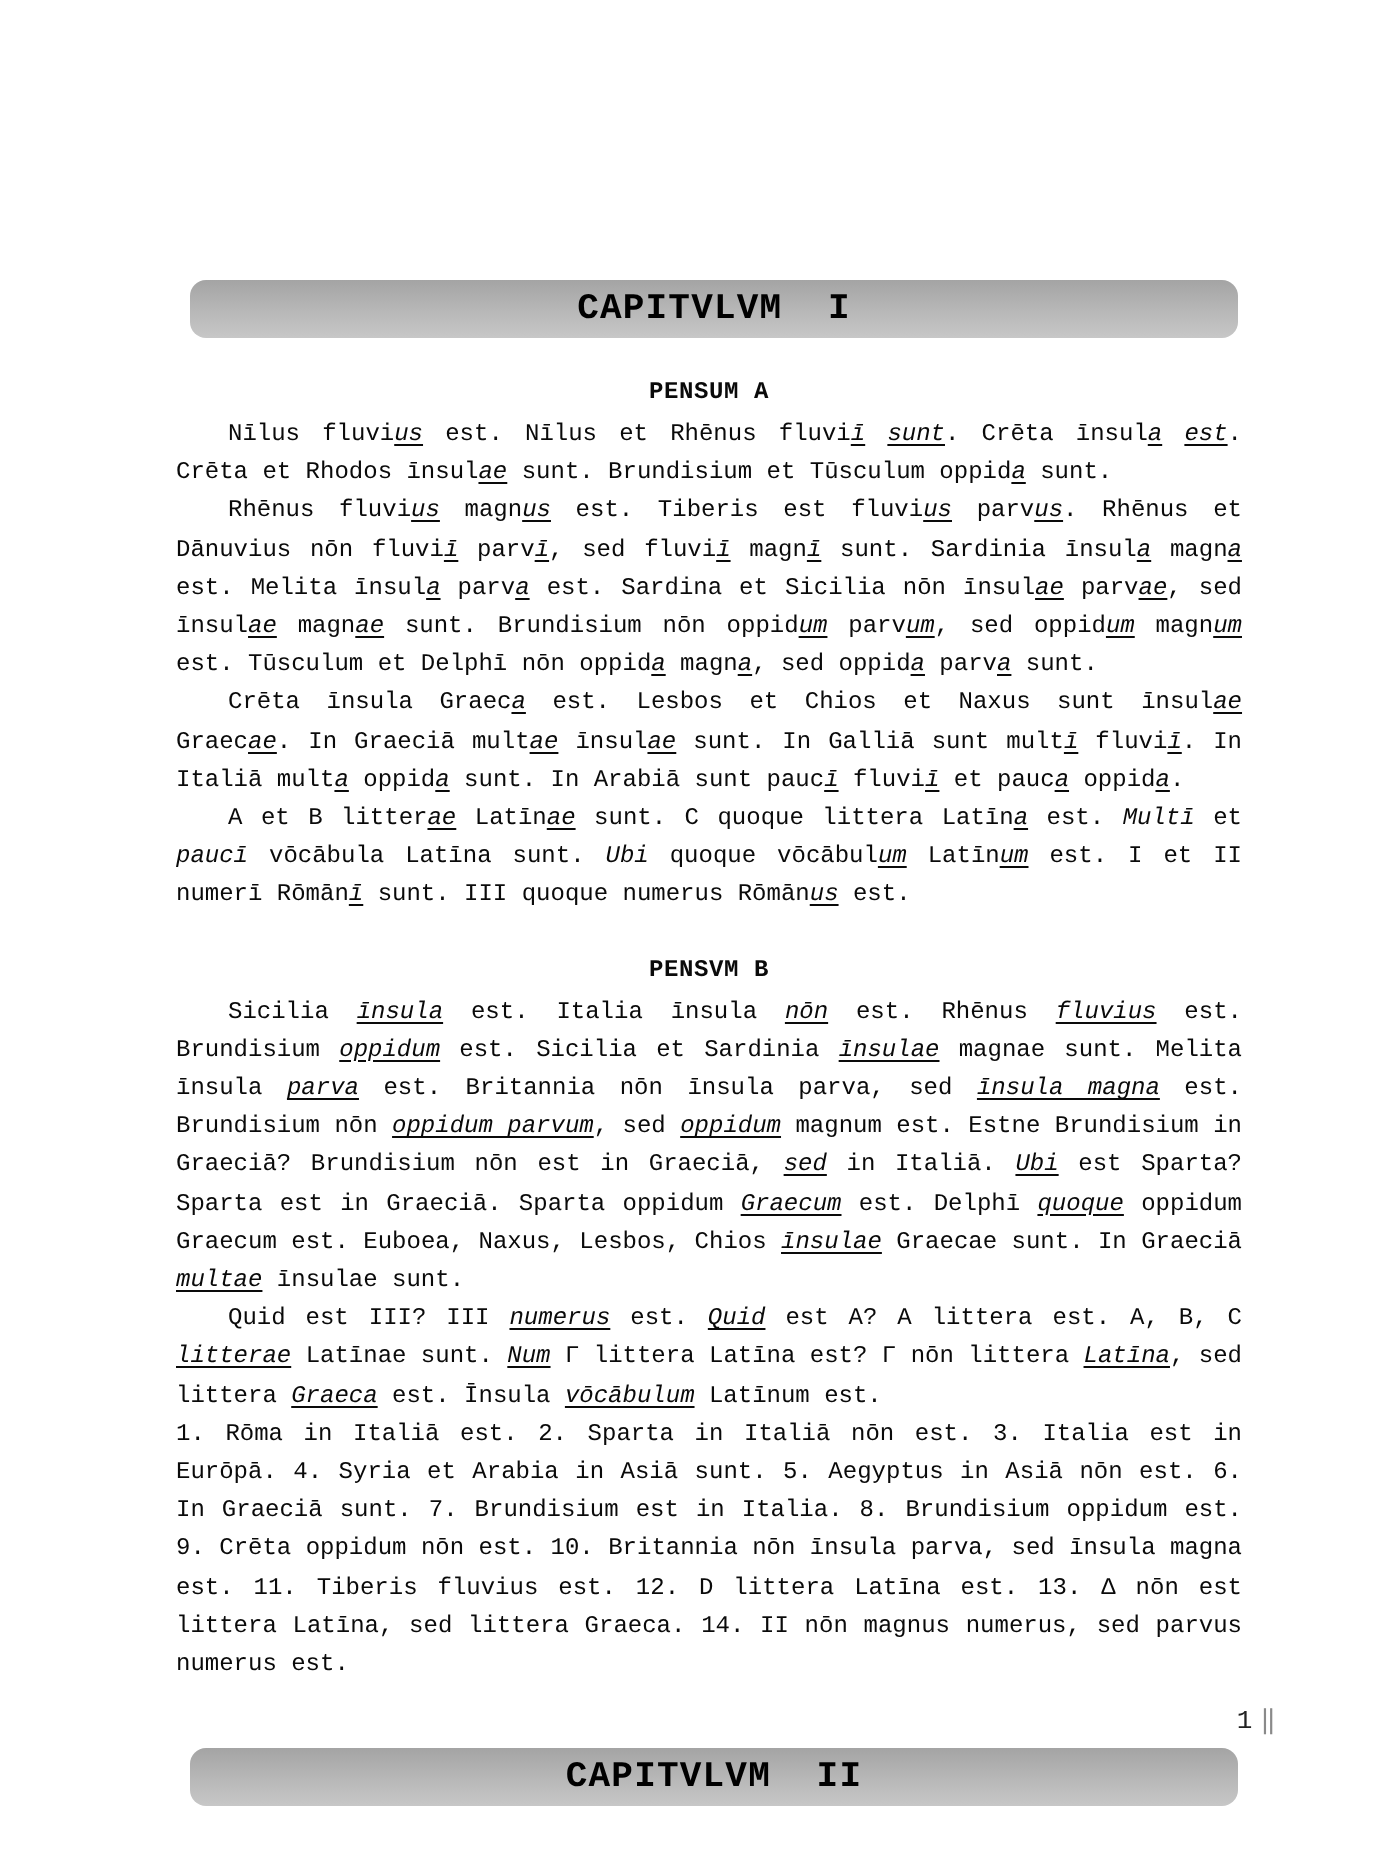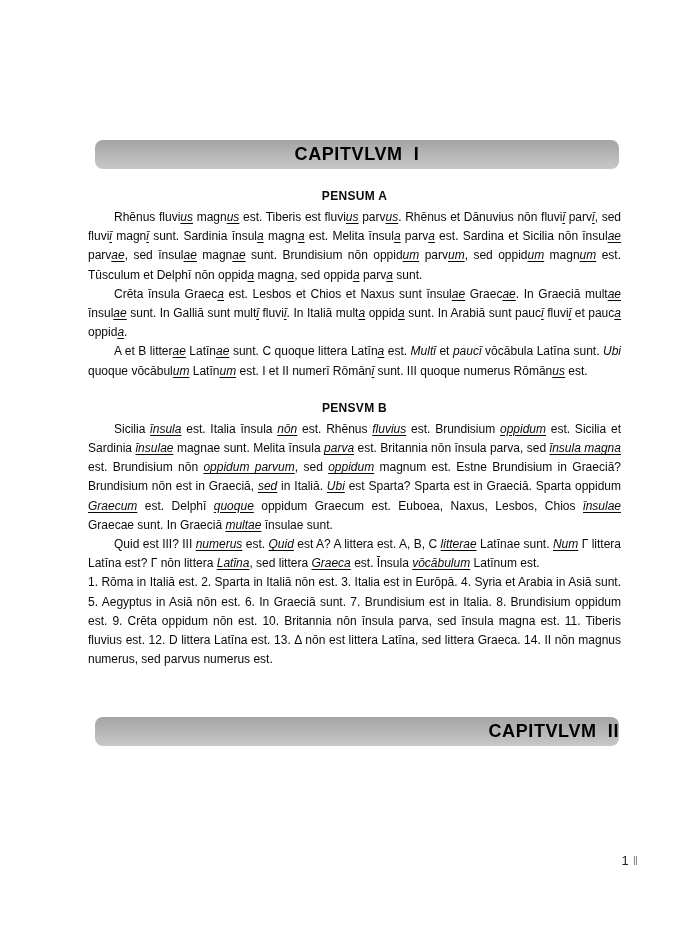--- a/index.html
+++ b/index.html
@@ -1,21 +1,21 @@
 <!DOCTYPE html>
 <html><head>
 <meta charset="utf-8">
 <style>
   html, body { margin: 0; padding: 0; background: #ffffff; }
   .page {
     position: relative;
     width: 700px;
     height: 932px;
     background: #ffffff;
-    font-family: Liberation Sans, sans-serif;
+    font-family: Liberation Mono, monospace;
     color: #0a0a0a;
     overflow: hidden;
     box-sizing: border-box;
   }
   .content {
     position: absolute;
     left: 88px;
     top: 0;
     width: 533px;
     padding-top: 140px;
@@ -23,21 +23,21 @@
   .banner {
     margin-left: 7px;
     width: 524px;
     height: 29px;
     border-radius: 8px;
     background: linear-gradient(180deg, #a4a4a4 0%, #b8b8b8 55%, #c7c7c7 100%);
     display: flex;
     align-items: center;
     justify-content: center;
   }
-  .banner-2 { margin-top: 48px; justify-content: flex-end; }
+  .banner-2 { margin-top: 32px; }
   .banner span {
     font-weight: bold;
     font-size: 18px;
     letter-spacing: 0.6px;
     white-space: pre;
     color: #000;
   }
   h3.pensum-heading {
     margin: 20px 0 5px 0;
     font-size: 12px;
@@ -72,20 +72,21 @@
 
 <div class="page">
   <div class="content">
 
     <div class="banner">
       <span>CAPITVLVM  I</span>
     </div>
 
     <section>
       <h3 class="pensum-heading">PENSUM A</h3>
+      <p class="para ind">Nīlus fluvi<span class="blank">us</span> est. Nīlus et Rhēnus fluvi<span class="blank">ī</span> <span class="blank">sunt</span>. Crēta īnsul<span class="blank">a</span> <span class="blank">est</span>. Crēta et Rhodos īnsul<span class="blank">ae</span> sunt. Brundisium et Tūsculum oppid<span class="blank">a</span> sunt.</p>
       <p class="para ind">Rhēnus fluvi<span class="blank">us</span> magn<span class="blank">us</span> est. Tiberis est fluvi<span class="blank">us</span> parv<span class="blank">us</span>. Rhēnus et Dānuvius nōn fluvi<span class="blank">ī</span> parv<span class="blank">ī</span>, sed fluvi<span class="blank">ī</span> magn<span class="blank">ī</span> sunt. Sardinia īnsul<span class="blank">a</span> magn<span class="blank">a</span> est. Melita īnsul<span class="blank">a</span> parv<span class="blank">a</span> est. Sardina et Sicilia nōn īnsul<span class="blank">ae</span> parv<span class="blank">ae</span>, sed īnsul<span class="blank">ae</span> magn<span class="blank">ae</span> sunt. Brundisium nōn oppid<span class="blank">um</span> parv<span class="blank">um</span>, sed oppid<span class="blank">um</span> magn<span class="blank">um</span> est. Tūsculum et Delphī nōn oppid<span class="blank">a</span> magn<span class="blank">a</span>, sed oppid<span class="blank">a</span> parv<span class="blank">a</span> sunt.</p>
       <p class="para ind">Crēta īnsula Graec<span class="blank">a</span> est. Lesbos et Chios et Naxus sunt īnsul<span class="blank">ae</span> Graec<span class="blank">ae</span>. In Graeciā mult<span class="blank">ae</span> īnsul<span class="blank">ae</span> sunt. In Galliā sunt mult<span class="blank">ī</span> fluvi<span class="blank">ī</span>. In Italiā mult<span class="blank">a</span> oppid<span class="blank">a</span> sunt. In Arabiā sunt pauc<span class="blank">ī</span> fluvi<span class="blank">ī</span> et pauc<span class="blank">a</span> oppid<span class="blank">a</span>.</p>
       <p class="para ind">A et B litter<span class="blank">ae</span> Latīn<span class="blank">ae</span> sunt. C quoque littera Latīn<span class="blank">a</span> est. <span class="it">Multī</span> et <span class="it">paucī</span> vōcābula Latīna sunt. <span class="it">Ubi</span> quoque vōcābul<span class="blank">um</span> Latīn<span class="blank">um</span> est. I et II numerī Rōmān<span class="blank">ī</span> sunt. III quoque numerus Rōmān<span class="blank">us</span> est.</p>
     </section>
 
     <section>
       <h3 class="pensum-heading">PENSVM B</h3>
       <p class="para ind">Sicilia <span class="blank">īnsula</span> est. Italia īnsula <span class="blank">nōn</span> est. Rhēnus <span class="blank">fluvius</span> est. Brundisium <span class="blank">oppidum</span> est. Sicilia et Sardinia <span class="blank">īnsulae</span> magnae sunt. Melita īnsula <span class="blank">parva</span> est. Britannia nōn īnsula parva, sed <span class="blank">īnsula magna</span> est. Brundisium nōn <span class="blank">oppidum parvum</span>, sed <span class="blank">oppidum</span> magnum est. Estne Brundisium in Graeciā? Brundisium nōn est in Graeciā, <span class="blank">sed</span> in Italiā. <span class="blank">Ubi</span> est Sparta? Sparta est in Graeciā. Sparta oppidum <span class="blank">Graecum</span> est. Delphī <span class="blank">quoque</span> oppidum Graecum est. Euboea, Naxus, Lesbos, Chios <span class="blank">īnsulae</span> Graecae sunt. In Graeciā <span class="blank">multae</span> īnsulae sunt.</p>
       <p class="para ind">Quid est III? III <span class="blank">numerus</span> est. <span class="blank">Quid</span> est A? A littera est. A, B, C <span class="blank">litterae</span> Latīnae sunt. <span class="blank">Num</span> Γ littera Latīna est? Γ nōn littera <span class="blank">Latīna</span>, sed littera <span class="blank">Graeca</span> est. Īnsula <span class="blank">vōcābulum</span> Latīnum est.</p>
     </section>

